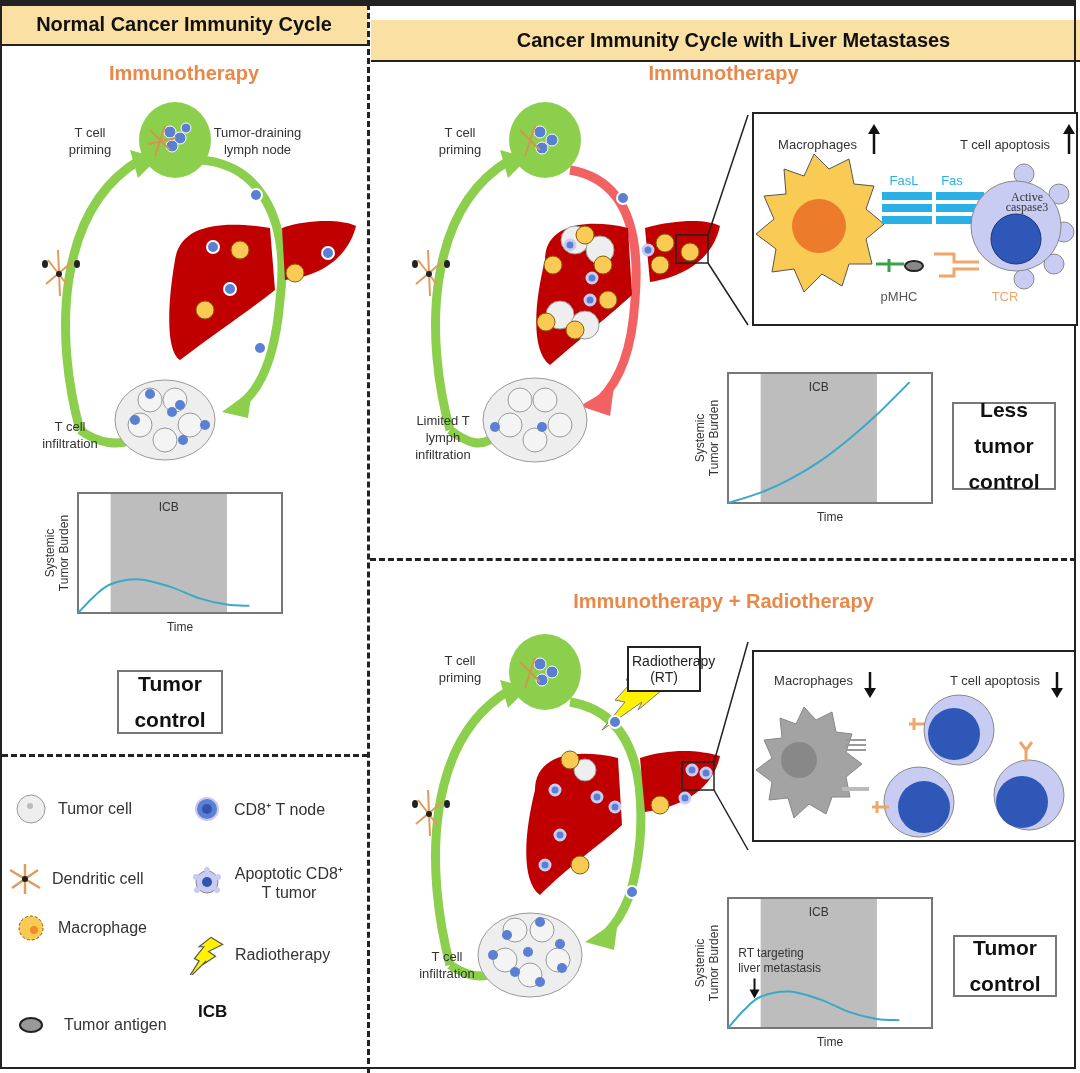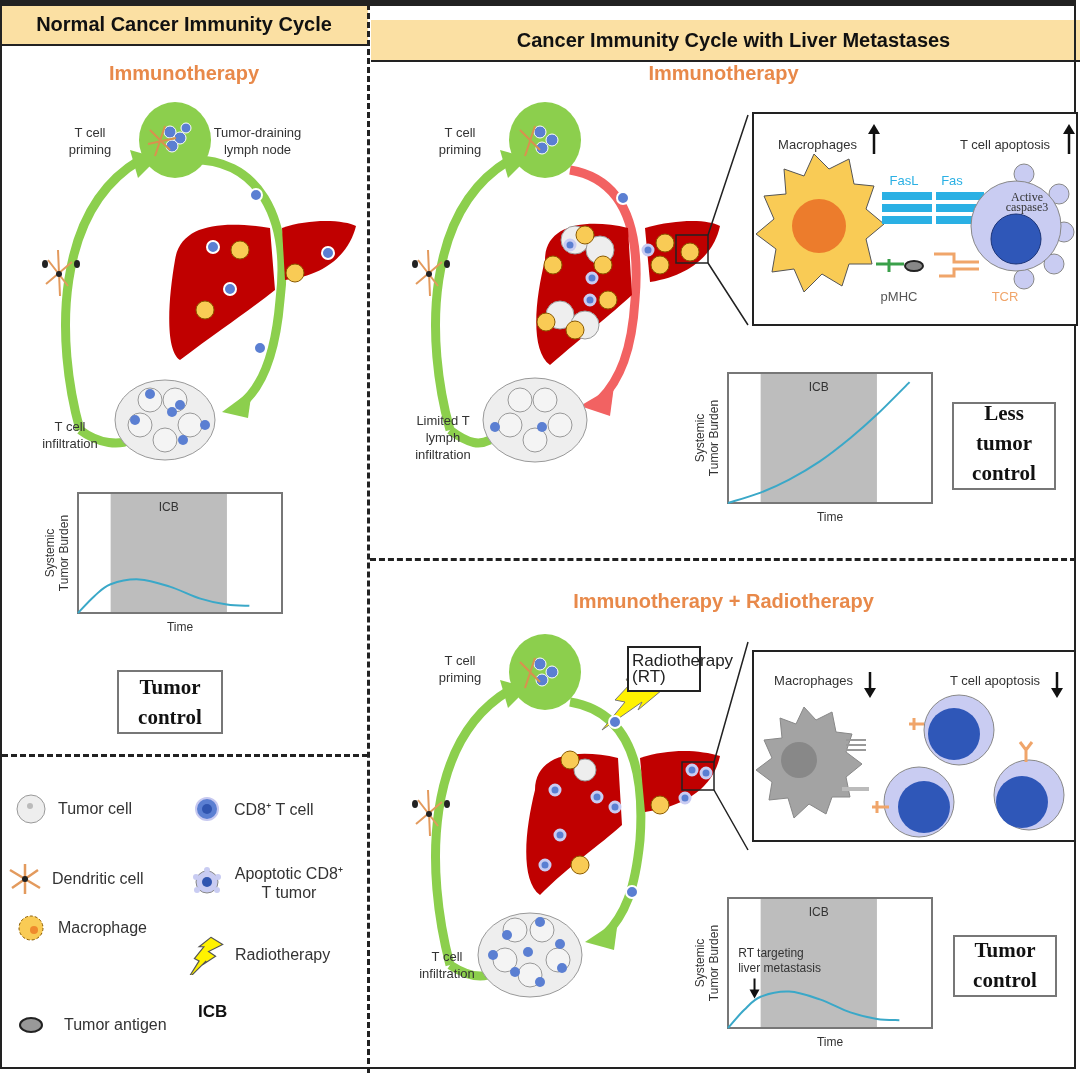--- a/index.html
+++ b/index.html
@@ -4,21 +4,21 @@
 <style>
   html,body{margin:0;padding:0;background:#fff;}
   body{width:1080px;height:1073px;position:relative;overflow:hidden;font-family:"Liberation Sans",sans-serif;color:#222;}
   .abs{position:absolute;}
   .hdr{position:absolute;top:0;height:40px;background:#fbe0a3;border-bottom:2px solid #222;display:flex;align-items:center;justify-content:center;font-weight:bold;font-size:20px;color:#111;}
   .frame{position:absolute;left:0;top:0;width:1076px;height:1069px;border:2px solid #222;border-top:6px solid #222;box-sizing:border-box;pointer-events:none;}
   .vdash{position:absolute;border-left:3px dashed #222;}
   .hdash{position:absolute;border-top:3px dashed #222;}
   .sec-title{position:absolute;color:#e8894a;font-weight:bold;font-size:20px;text-align:center;}
   .lbl{position:absolute;font-size:13px;text-align:center;line-height:17px;color:#333;}
-  .outcome{position:absolute;border:2px solid #777;background:#fff;font-weight:bold;font-size:21px;text-align:center;line-height:30px;color:#111;display:flex;align-items:center;justify-content:flex-end;flex-direction:column;font-family:Liberation Serif, serif;}
+  .outcome{position:absolute;border:2px solid #777;background:#fff;font-weight:bold;font-size:21px;text-align:center;line-height:36px;color:#111;display:flex;align-items:center;justify-content:center;flex-direction:column;}
   .legend-item{position:absolute;display:flex;align-items:center;font-size:16px;color:#333;}
   .legend-item .ico{width:34px;height:34px;margin-right:10px;flex:0 0 34px;}
   .box{position:absolute;border:2px solid #222;background:#fff;}
   svg text{font-family:"Liberation Sans",sans-serif;}
 </style>
 </head>
 <body>
 
 <div class="hdr" style="left:0;width:368px;top:4px;height:40px;">
   <span>Normal Cancer Immunity Cycle</span>
@@ -114,21 +114,21 @@
         <circle cx="17" cy="17" r="14" fill="#eee" stroke="#999"></circle>
         <circle cx="16" cy="14" r="3" fill="#bbb"></circle>
       </svg>
     <span>Tumor cell</span>
   </div>
   <div class="legend-item" style="left:190px;top:792px;">
     <svg class="ico" viewBox="0 0 34 34">
         <circle cx="17" cy="17" r="11" fill="#5b7fd2" stroke="#c7c9f0" stroke-width="2"></circle>
         <circle cx="17" cy="17" r="5" fill="#3055b0"></circle>
       </svg>
-    <span>CD8⁺ T cell</span>
+    <span>CD8⁺ T node</span>
   </div>
   <div class="legend-item" style="left:8px;top:862px;">
     <svg class="ico" viewBox="0 0 34 34">
         <path d="M2,8 L32,26 M4,26 L30,8 M17,2 L17,32" stroke="#e39a5d" stroke-width="2.5"></path>
         <circle cx="17" cy="17" r="3" fill="#222"></circle>
       </svg>
     <span>Dendritic cell</span>
   </div>
   <div class="legend-item" style="left:190px;top:862px;">
     <svg class="ico" viewBox="0 0 34 34">
@@ -334,21 +334,21 @@
     <circle cx="190" cy="314" r="5" fill="#5b7fd2"></circle>
       <circle cx="145" cy="342" r="5" fill="#5b7fd2"></circle>
     <circle cx="170" cy="352" r="5" fill="#5b7fd2"></circle>
       <circle cx="192" cy="338" r="5" fill="#5b7fd2"></circle>
   </g>
   <path d="M344,132 L378,12 M344,160 L378,220" stroke="#222" stroke-width="1.5" fill="none"></path>
 </svg>
 <div class="lbl" style="left:430px;top:652px;width:60px;">T cell priming</div>
 <div class="lbl" style="left:412px;top:948px;width:70px;">T cell infiltration</div>
 <div class="box" style="left:627px;top:646px;width:70px;height:42px;display:flex;align-items:center;justify-content:center;">
-  <span style="font-size:17px;line-height:16px;width:64px;">Radiotherapy (RT)</span>
+  <span style="font-size:14px;text-align:center;line-height:16px;width:64px;">Radiotherapy (RT)</span>
 </div>
 
 <div class="box" style="left:752px;top:650px;width:320px;height:188px;">
   <svg class="abs" style="left:0;top:0;" width="320" height="188" viewBox="0 0 320 188">
     <polygon points="50,55 62,68 78,60 82,80 98,82 92,100 108,112 92,125 96,145 78,145 72,162 55,152 40,166 34,146 15,148 18,130 2,118 18,106 10,88 28,86 26,66 42,72" fill="#a3a3a3" stroke="#888"></polygon>
     <circle cx="45" cy="108" r="18" fill="#888"></circle>
     <path d="M92,88 L112,88 M92,93 L112,93 M92,98 L112,98" stroke="#999" stroke-width="2"></path>
     <path d="M88,137 L115,137" stroke="#bbb" stroke-width="4"></path>
     <g>
       <circle cx="205" cy="78" r="35" fill="#c9ccf2" stroke="#888"></circle>

